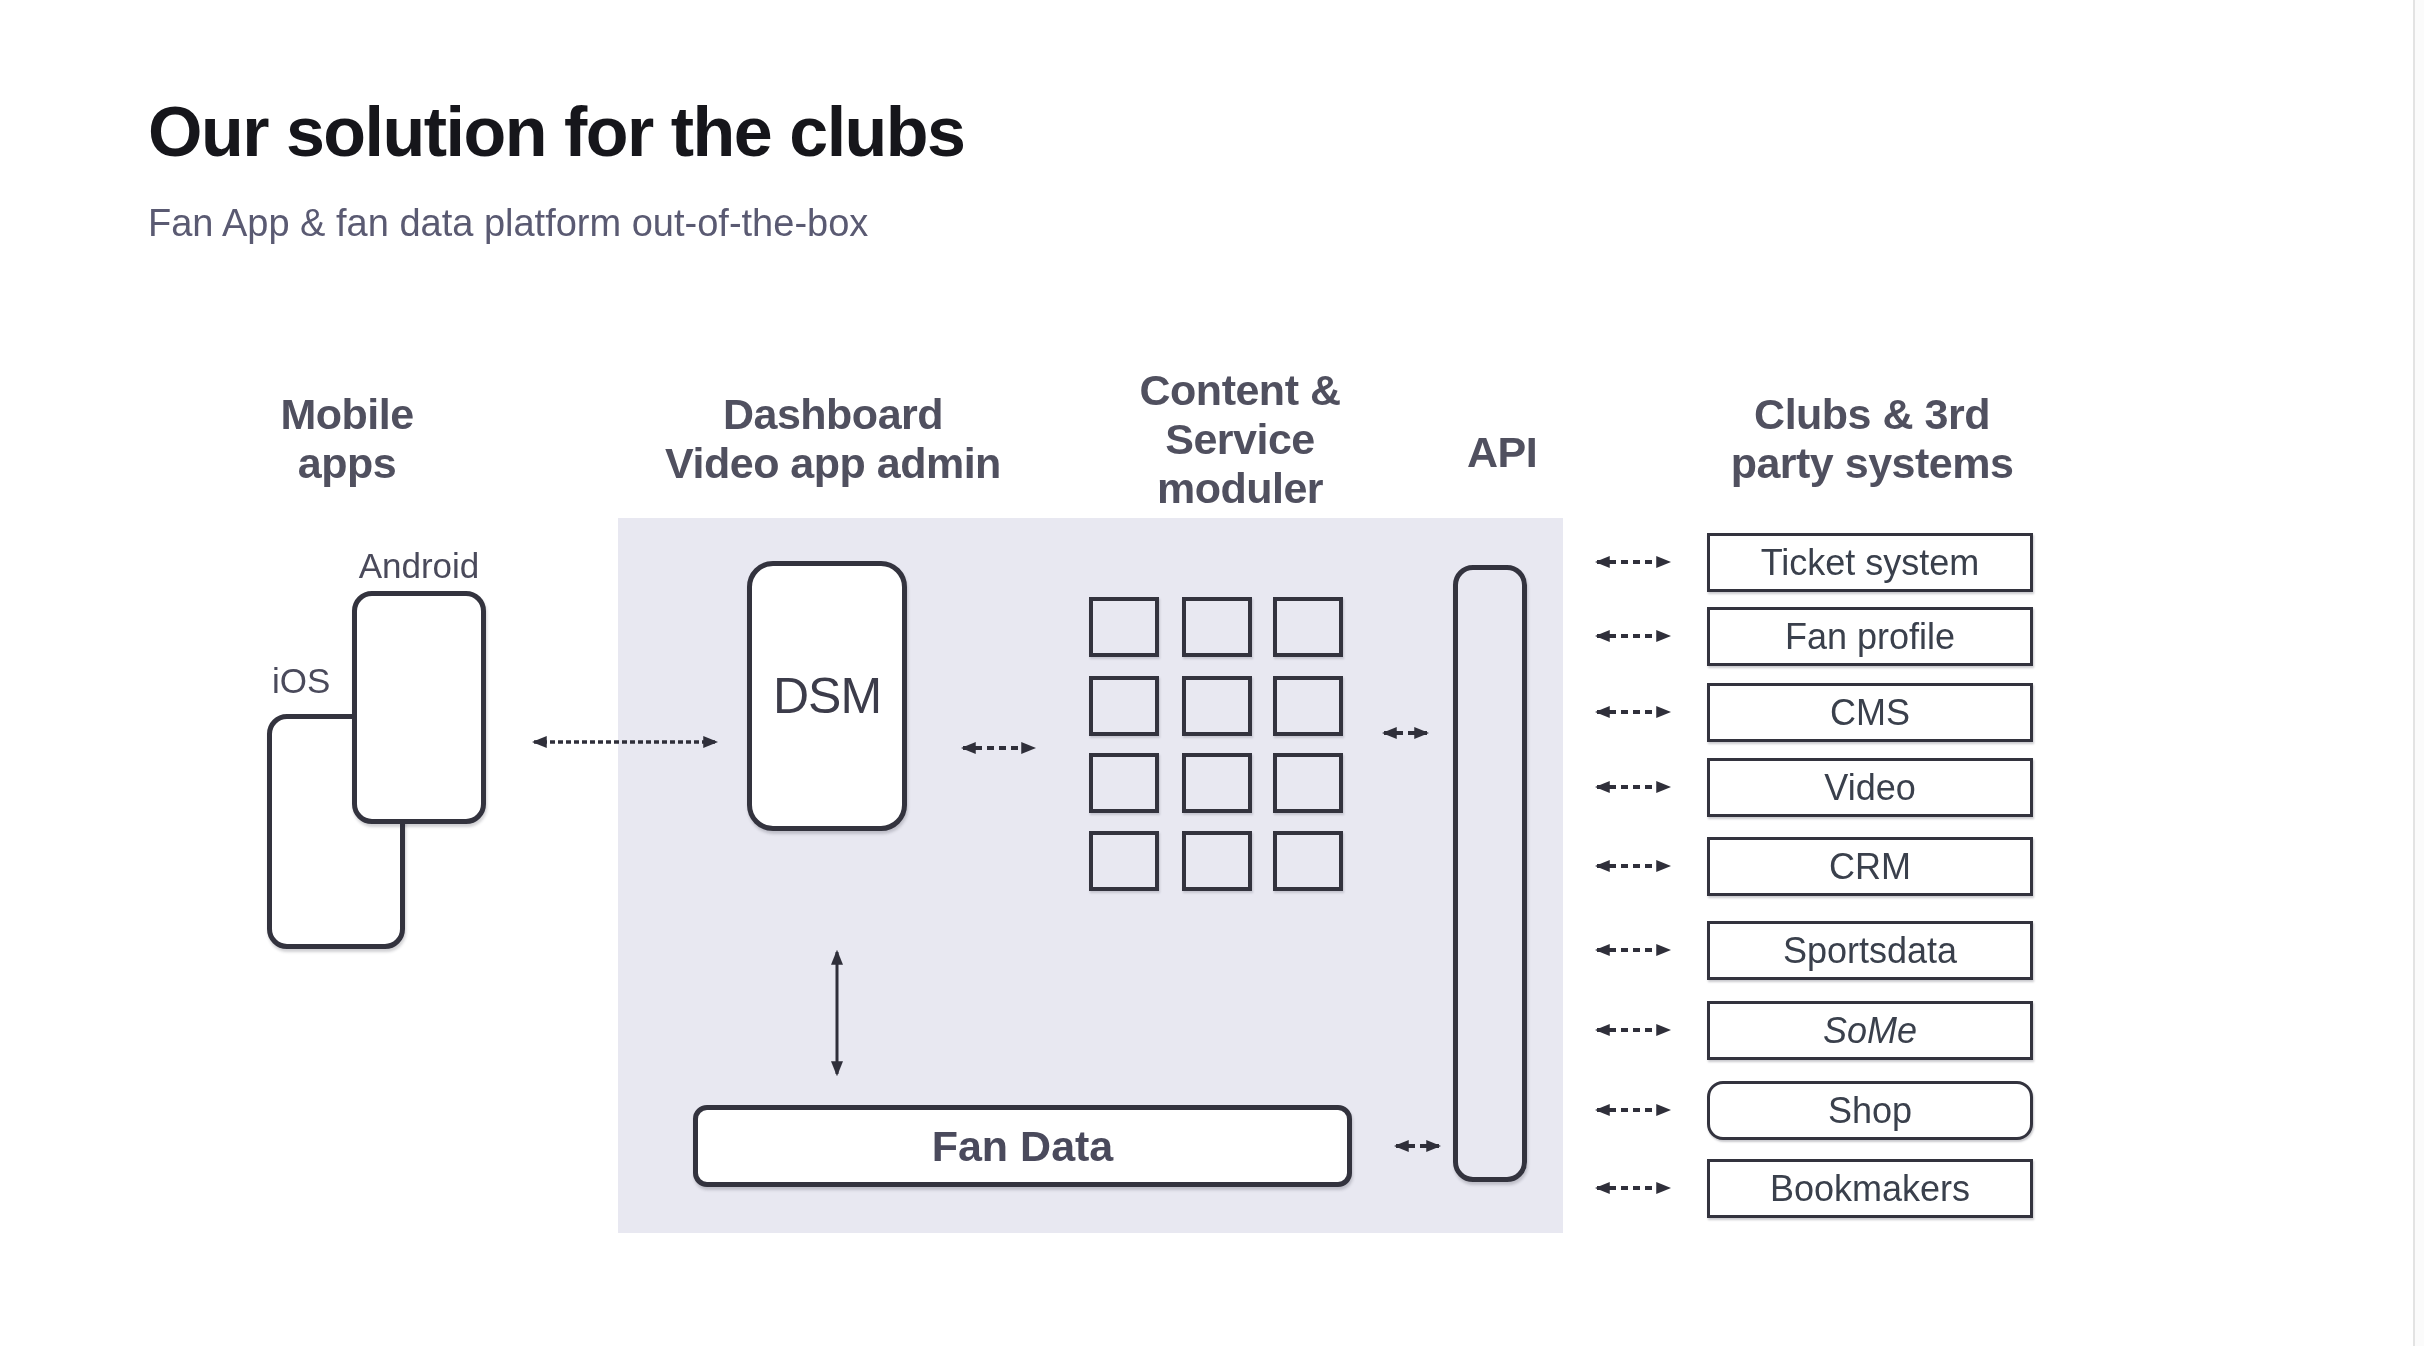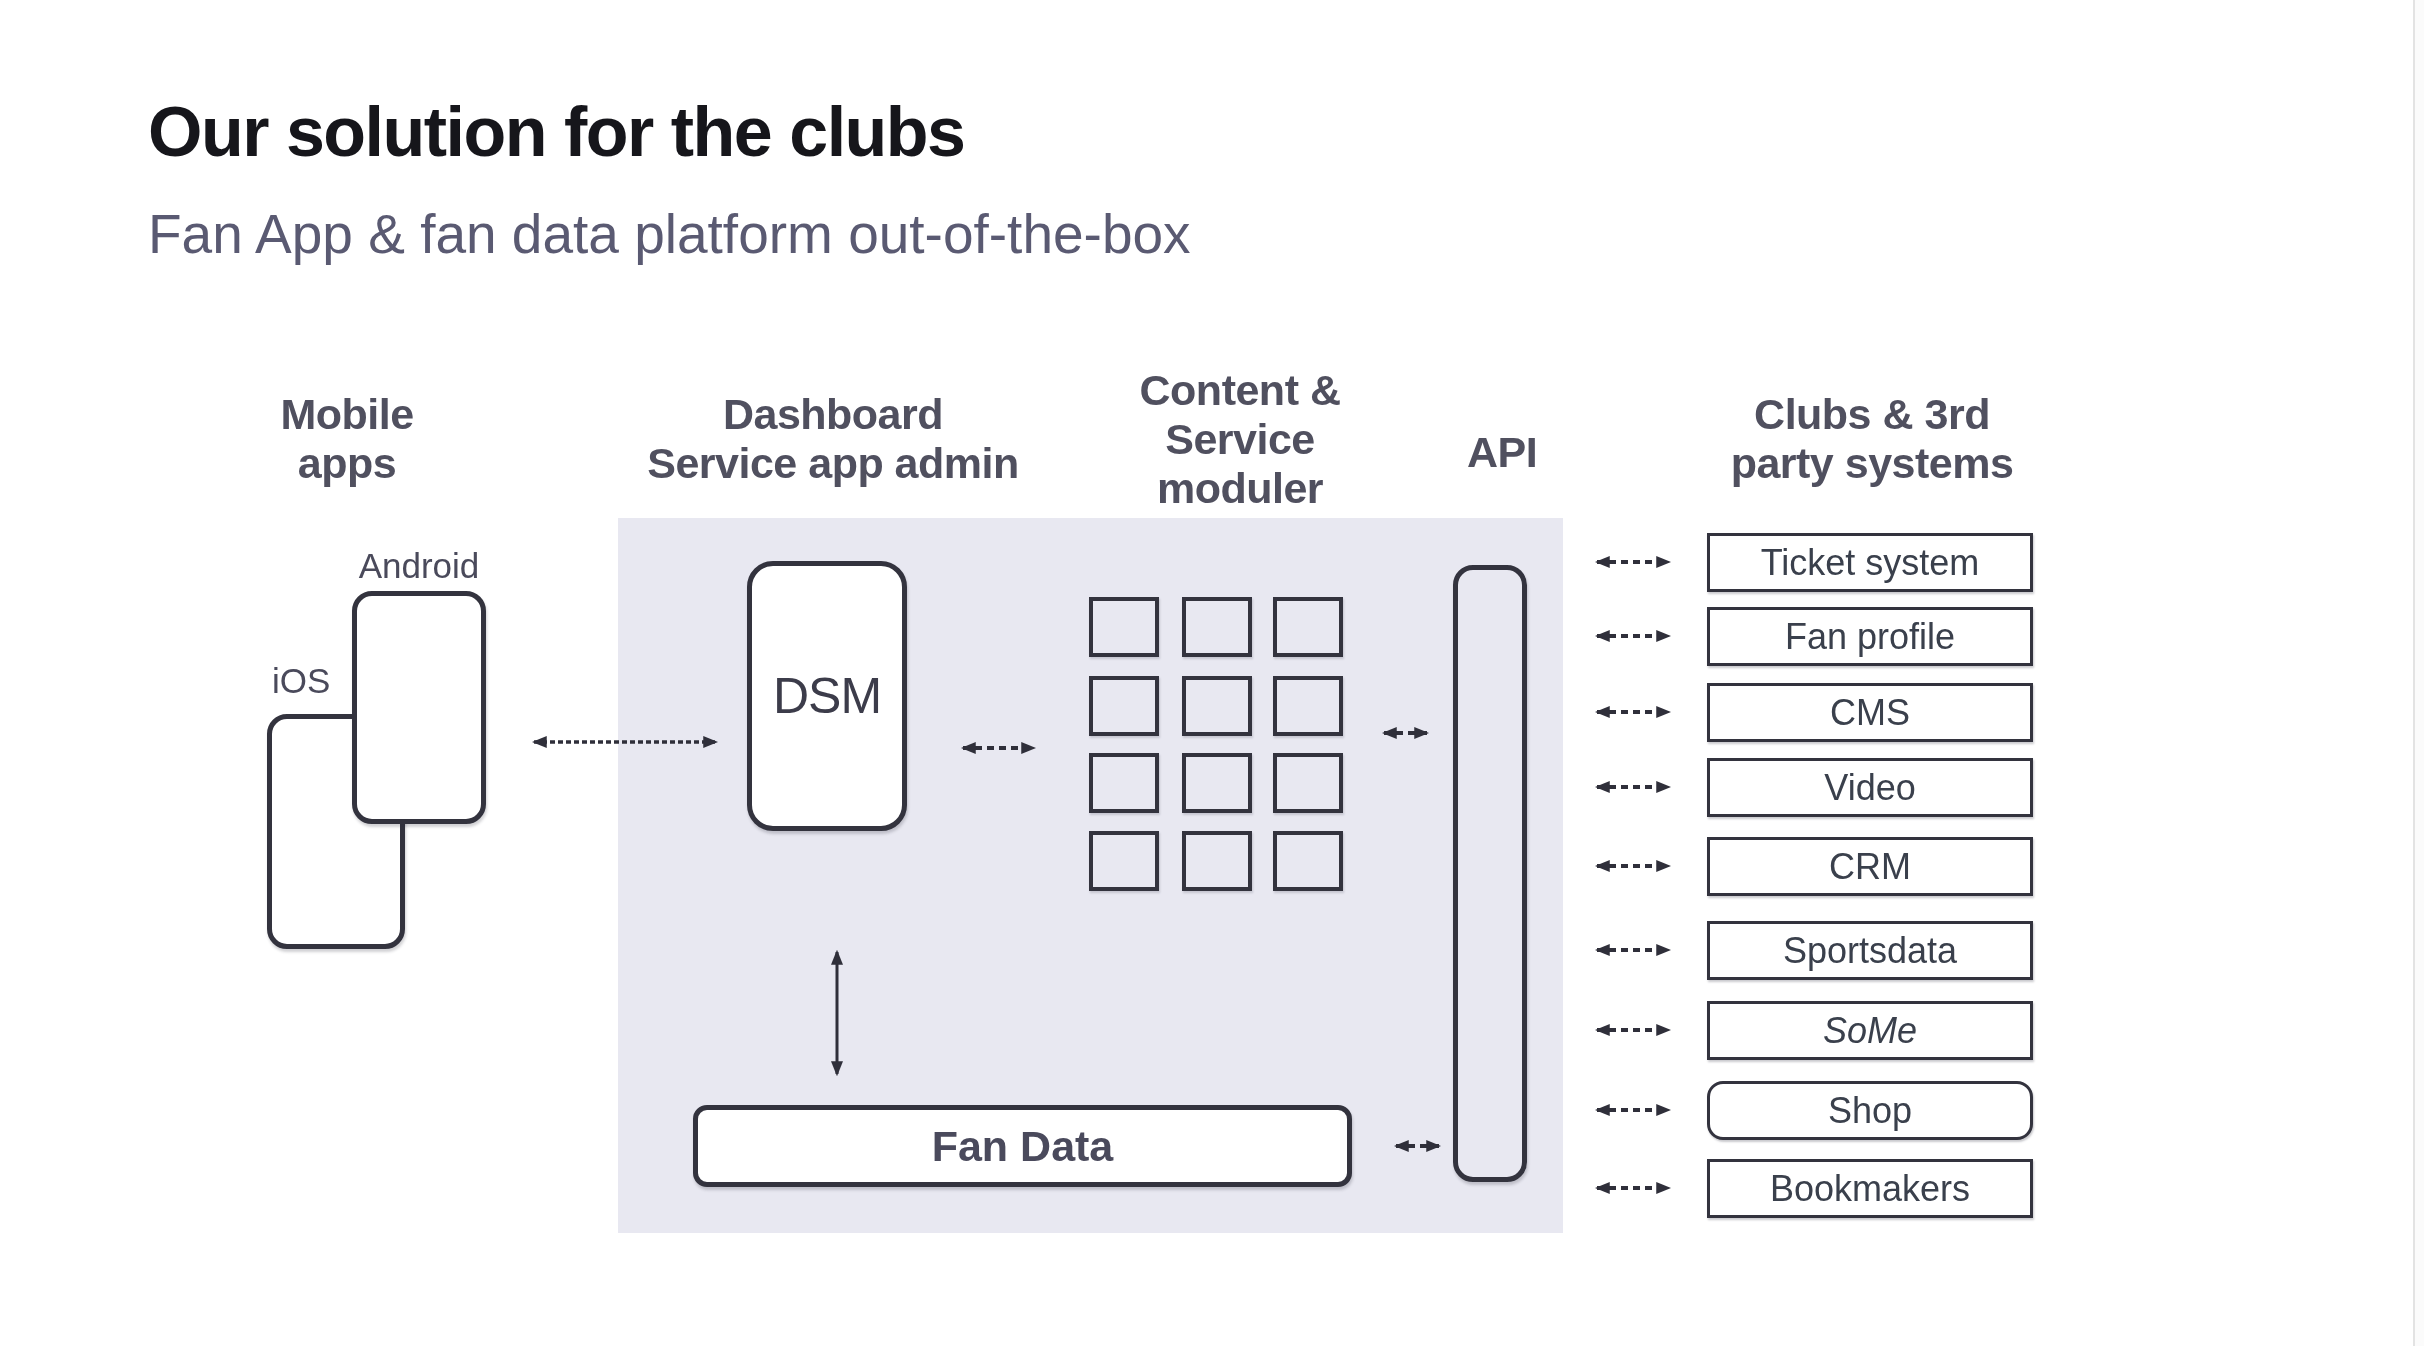--- a/index.html
+++ b/index.html
@@ -10,21 +10,21 @@
   }
   .abs{position:absolute;}
 
   .page-title{
     left:148px;top:92px;
     font-size:70px;font-weight:800;letter-spacing:-1.5px;
     color:#16161b;white-space:nowrap;
   }
   .page-subtitle{
     left:148px;top:202px;
-    font-size:55px;font-weight:400;color:#5a5a72;white-space:nowrap;
+    font-size:38px;font-weight:400;color:#5a5a72;white-space:nowrap;
   }
 
   .col-header{
     transform:translateX(-50%);
     text-align:center;white-space:pre-line;
     font-size:43px;font-weight:700;line-height:49px;
     letter-spacing:-0.5px;color:#50505f;
   }
 
   .panel{
@@ -83,21 +83,21 @@
 <body>
 
 <div class="stage">
 
   <div class="abs page-title">Our solution for the clubs</div>
   <div class="abs page-subtitle">Fan App &amp; fan data platform out-of-the-box</div>
 
   <div class="abs col-header" style="left:347px;top:390px;">Mobile
 apps</div>
   <div class="abs col-header" style="left:833px;top:390px;">Dashboard
-Service app admin</div>
+Video app admin</div>
   <div class="abs col-header" style="left:1240px;top:366px;">Content &amp;
 Service
 moduler</div>
   <div class="abs col-header" style="left:1502px;top:428px;">API</div>
   <div class="abs col-header" style="left:1872px;top:390px;">Clubs &amp; 3rd
 party systems</div>
 
   <div class="abs panel"></div>
 
   <div class="abs phone-label" style="left:272px;top:661px;">iOS</div>

